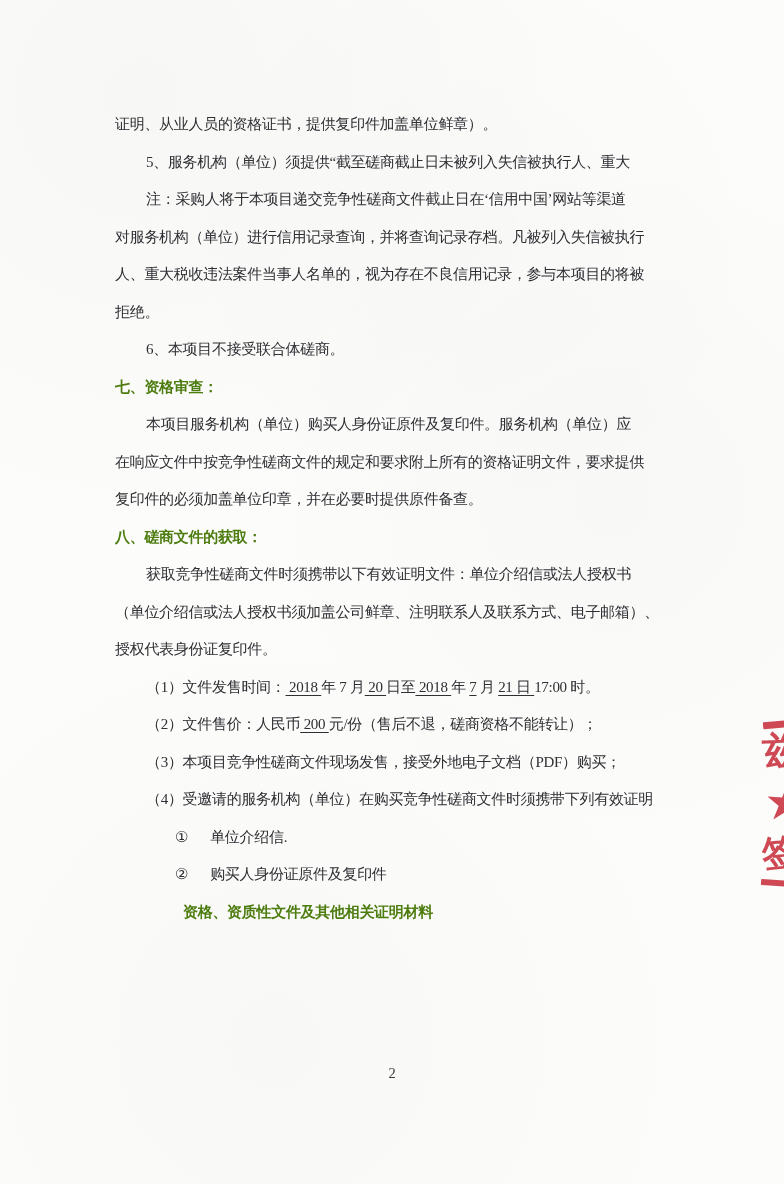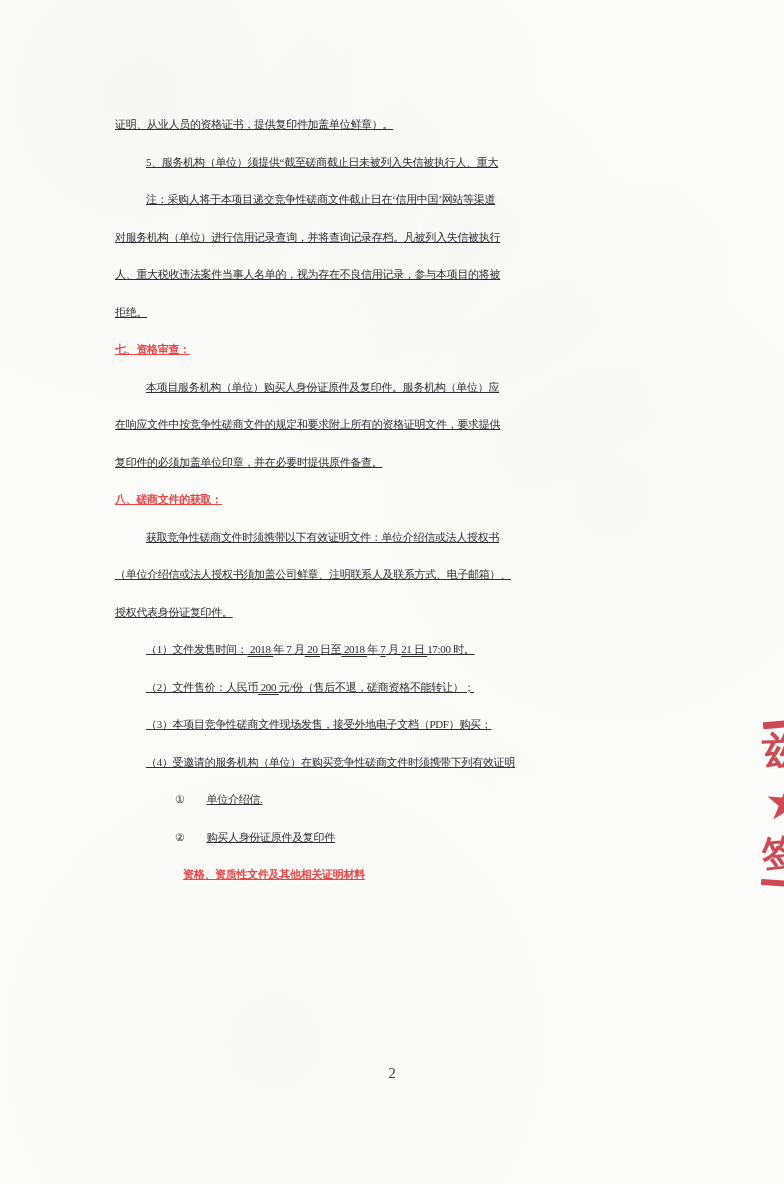--- a/index.html
+++ b/index.html
@@ -29,27 +29,26 @@
   }
   .doc {
     position: absolute;
     left: 115px;
     top: 106px;
     width: 556px;
   }
   .line {
     height: 37.5px;
     line-height: 37.5px;
-    font-size: 11px;
+    font-size: 15px;
     letter-spacing: -0.3px;
     white-space: nowrap;
-    text-decoration: underline;
   }
   .indent { padding-left: 31px; }
-  .b { font-weight: bold; color: #ef4444; }
+  .b { font-weight: bold; color: #4d7c0f; }
   .u { text-decoration: underline; text-underline-offset: 3px; }
   .circ { padding-left: 60px; }
   .circ .marker { display: inline-block; margin-right: 22px; }
   .final-note { padding-left: 68px; }
   .pagenum {
     position: absolute;
     top: 1058px;
     left: 0;
     width: 784px;
     height: 30px;
@@ -89,20 +88,21 @@
 </head>
 <body>
 
 <div class="doc">
   <div class="line">证明、从业人员的资格证书，提供复印件加盖单位鲜章）。</div>
   <div class="line indent">5、服务机构（单位）须提供“截至磋商截止日未被列入失信被执行人、重大</div>
   <div class="line indent">注：采购人将于本项目递交竞争性磋商文件截止日在‘信用中国’网站等渠道</div>
   <div class="line">对服务机构（单位）进行信用记录查询，并将查询记录存档。凡被列入失信被执行</div>
   <div class="line">人、重大税收违法案件当事人名单的，视为存在不良信用记录，参与本项目的将被</div>
   <div class="line">拒绝。</div>
+  <div class="line indent">6、本项目不接受联合体磋商。</div>
   <div class="line b">七、资格审查：</div>
   <div class="line indent">本项目服务机构（单位）购买人身份证原件及复印件。服务机构（单位）应</div>
   <div class="line">在响应文件中按竞争性磋商文件的规定和要求附上所有的资格证明文件，要求提供</div>
   <div class="line">复印件的必须加盖单位印章，并在必要时提供原件备查。</div>
   <div class="line b">八、磋商文件的获取：</div>
   <div class="line indent">获取竞争性磋商文件时须携带以下有效证明文件：单位介绍信或法人授权书</div>
   <div class="line">（单位介绍信或法人授权书须加盖公司鲜章、注明联系人及联系方式、电子邮箱）、</div>
   <div class="line">授权代表身份证复印件。</div>
 
   <div class="line indent">

